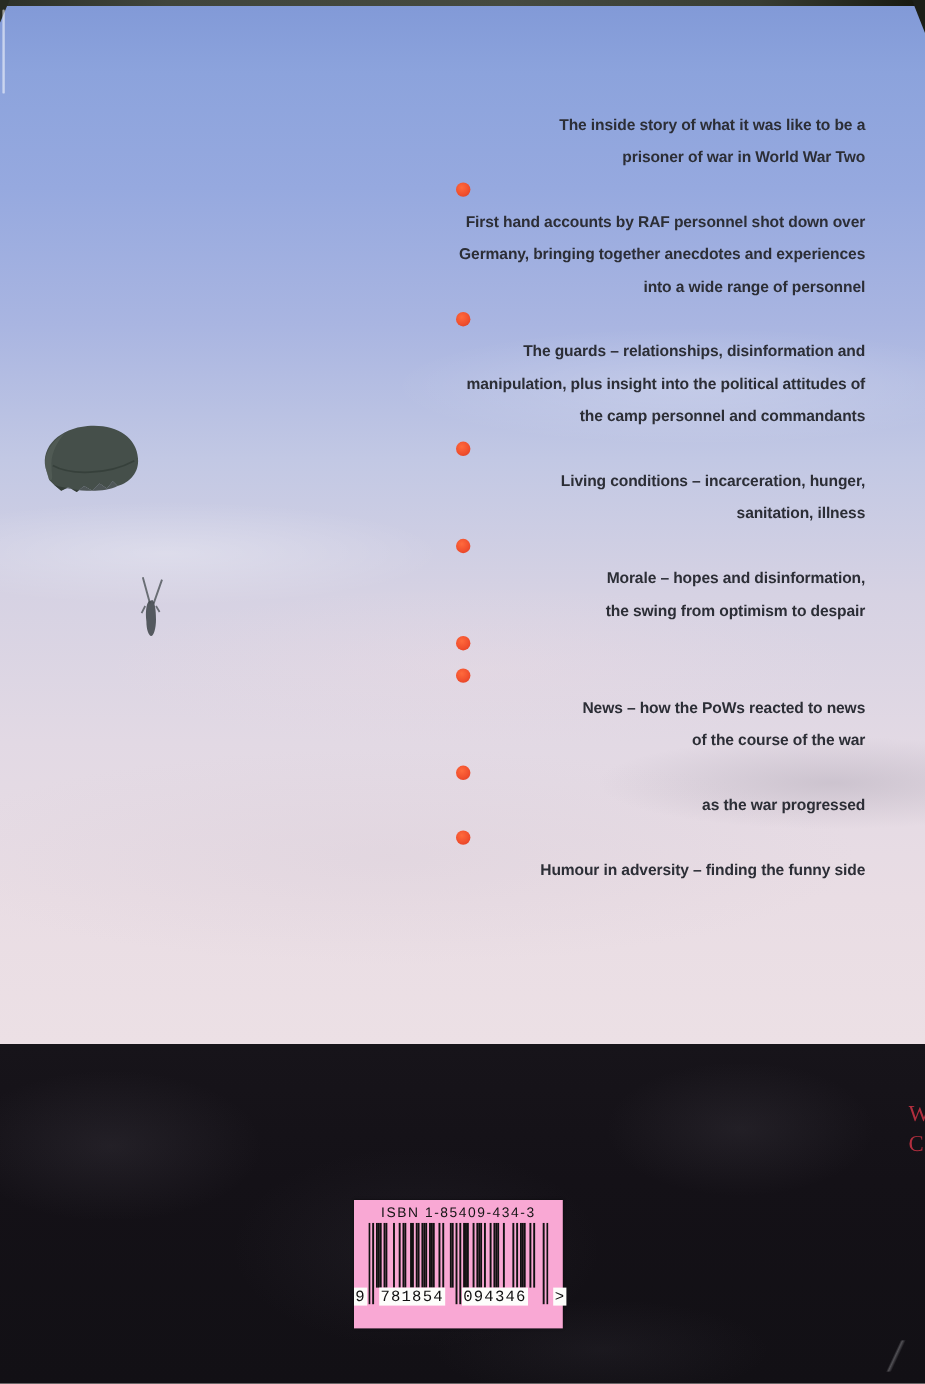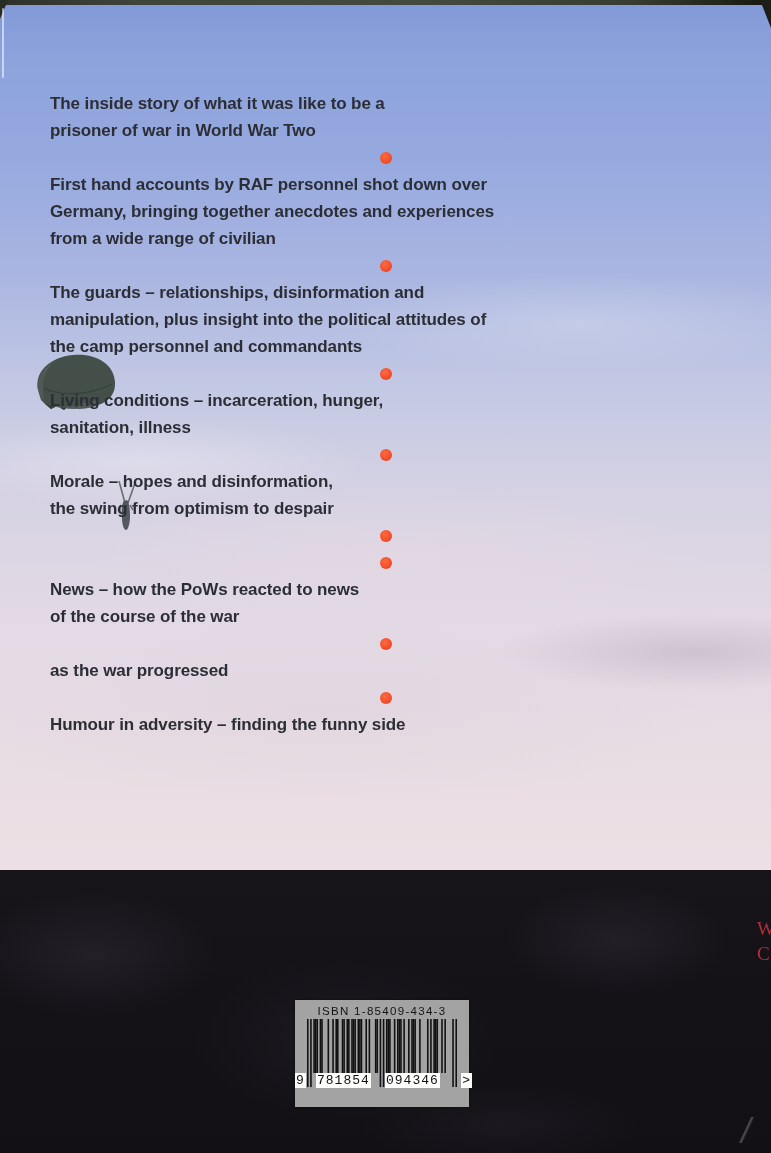--- a/index.html
+++ b/index.html
@@ -37,22 +37,22 @@
     position:absolute;right:0;top:0;width:11px;height:28px;background:#1c1f18;
     clip-path:polygon(0 0,100% 0,100% 100%);
   }
   .edge-left-line{
     position:absolute;left:2px;top:8px;width:2px;height:70px;
     background:rgba(255,255,255,.55);border-radius:2px;
   }
   
   .blurb{
     position:absolute;left:50px;right:50px;top:90px;
-    text-align:left;color:#2c2e36;
-    font-size:17px;font-weight:bold;letter-spacing:-0.1px;
+    text-align:right;color:#2c2e36;
+    font-size:13px;font-weight:bold;letter-spacing:-0.1px;
   }
   .bullet-line{line-height:27px;white-space:nowrap;}
   .dot-sep{
     height:27px;display:flex;align-items:center;justify-content:center;
   }
   .dot-sep .dot{
     width:12px;height:12px;border-radius:50%;
     background:radial-gradient(circle at 40% 35%, #ff6a3c, #f1502e 55%, #dd3c22 100%);
   }
   
@@ -73,21 +73,21 @@
   }
   
   .edge-letters{
     position:absolute;left:757px;top:916px;width:14px;overflow:hidden;
     font-family:"Liberation Serif", serif;color:#b12e3e;
     font-size:19px;line-height:25px;text-align:left;
   }
   
   .barcode-box{
     position:absolute;left:295px;top:1000px;width:174px;height:107px;
-    background:#a3a3a3;box-shadow:0 0 2px rgba(0,0,0,.6);
+    background:#f9a8d4;box-shadow:0 0 2px rgba(0,0,0,.6);
   }
   .isbn-label{
     margin-top:5px;text-align:center;
     font-size:11.5px;letter-spacing:1.3px;color:#141414;font-weight:normal;
   }
   .bars-wrap{position:relative;margin:2px 0 0 12px;width:150px;height:68px;}
   .bars-wrap svg{display:block;width:150px;height:68px;}
   .ean-digits{
     position:absolute;left:0;bottom:-1px;width:100%;height:15px;
     font-family:"Liberation Mono", monospace;font-size:13px;color:#111;
@@ -126,21 +126,21 @@
       <div>
         <div class="bullet-line">The inside story of what it was like to be a</div>
         <div class="bullet-line">prisoner of war in World War Two</div>
       </div>
       <div class="dot-sep">
         <span class="dot"></span>
       </div>
       <div>
         <div class="bullet-line">First hand accounts by RAF personnel shot down over</div>
         <div class="bullet-line">Germany, bringing together anecdotes and experiences</div>
-        <div class="bullet-line">from a wide range of civilian</div>
+        <div class="bullet-line">into a wide range of personnel</div>
       </div>
       <div class="dot-sep">
         <span class="dot"></span>
       </div>
       <div>
         <div class="bullet-line">The guards – relationships, disinformation and</div>
         <div class="bullet-line">manipulation, plus insight into the political attitudes of</div>
         <div class="bullet-line">the camp personnel and commandants</div>
       </div>
       <div class="dot-sep">

